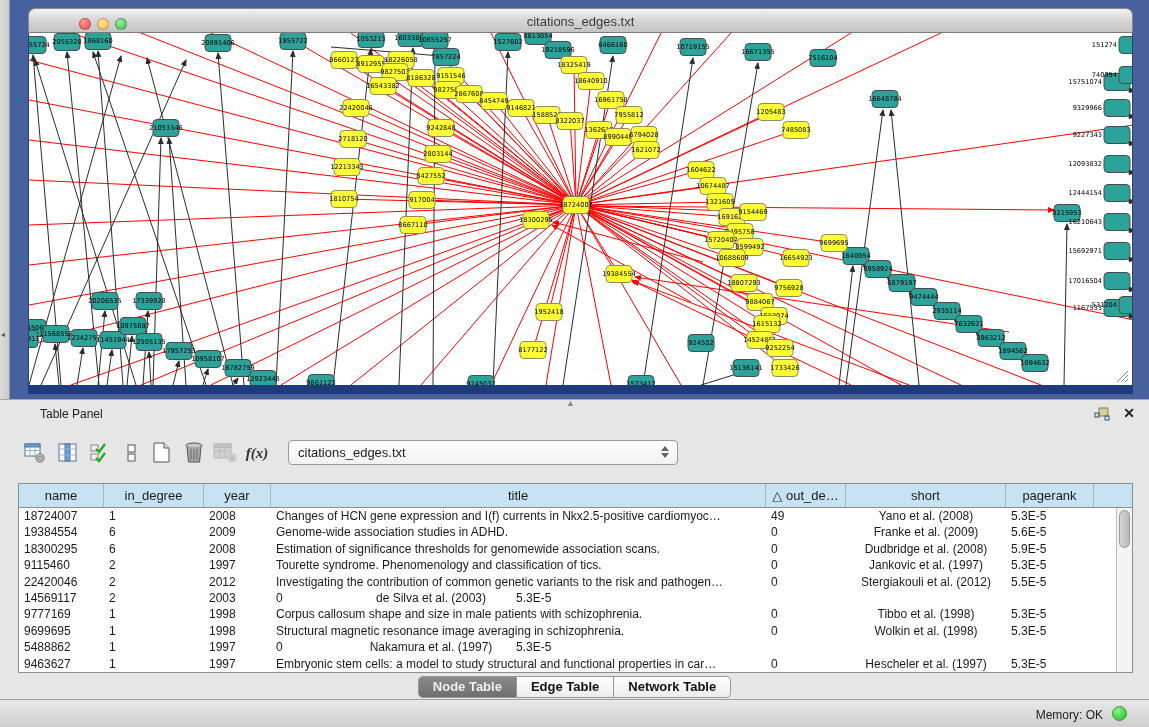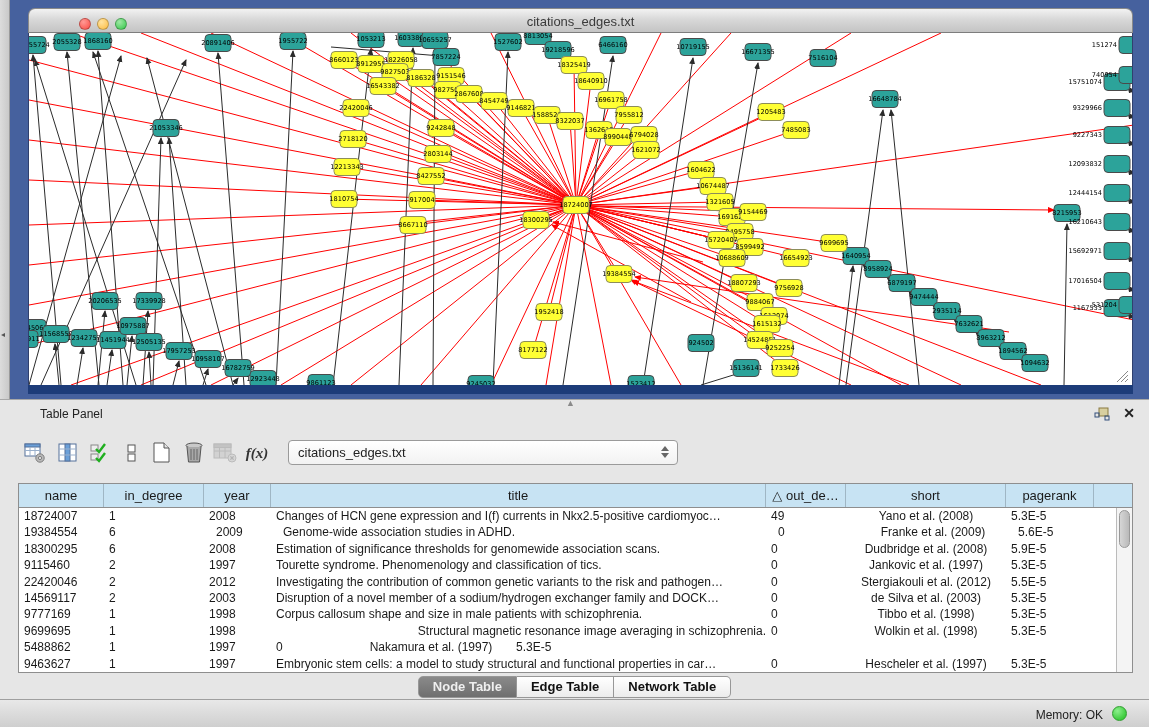--- a/index.html
+++ b/index.html
@@ -797,21 +797,21 @@
           <div class="td" style="width: 100px;">1</div>
           <div class="td" style="width: 67px;">2008</div>
           <div class="td" style="width: 495px;">Changes of HCN gene expression and I(f) currents in Nkx2.5-positive cardiomyoc…</div>
           <div class="td" style="width: 80px;">49</div>
           <div class="td center" style="width: 160px;">Yano et al. (2008)</div>
           <div class="td" style="width: 88px;">5.3E-5</div>
         </div>
         <div class="tr">
           <div class="td" style="width: 85px;">19384554</div>
           <div class="td" style="width: 100px;">6</div>
-          <div class="td" style="width: 67px; margin-left: 7px;">2009</div>
+          <div class="td" style="width: 67px;">2009</div>
           <div class="td" style="width: 495px;">Genome-wide association studies in ADHD.</div>
           <div class="td" style="width: 80px;">0</div>
           <div class="td center" style="width: 160px;">Franke et al. (2009)</div>
           <div class="td" style="width: 88px;">5.6E-5</div>
         </div>
         <div class="tr">
           <div class="td" style="width: 85px;">18300295</div>
           <div class="td" style="width: 100px;">6</div>
           <div class="td" style="width: 67px;">2008</div>
           <div class="td" style="width: 495px;">Estimation of significance thresholds for genomewide association scans.</div>
@@ -834,39 +834,38 @@
           <div class="td" style="width: 67px;">2012</div>
           <div class="td" style="width: 495px;">Investigating the contribution of common genetic variants to the risk and pathogen…</div>
           <div class="td" style="width: 80px;">0</div>
           <div class="td center" style="width: 160px;">Stergiakouli et al. (2012)</div>
           <div class="td" style="width: 88px;">5.5E-5</div>
         </div>
         <div class="tr">
           <div class="td" style="width: 85px;">14569117</div>
           <div class="td" style="width: 100px;">2</div>
           <div class="td" style="width: 67px;">2003</div>
-          <div class="td" style="width: 495px;">Disruption of a novel member of a sodium/hydrogen exchanger family and DOCK…</div>
           <div class="td" style="width: 80px;">0</div>
           <div class="td center" style="width: 160px;">de Silva et al. (2003)</div>
           <div class="td" style="width: 88px;">5.3E-5</div>
         </div>
         <div class="tr">
           <div class="td" style="width: 85px;">9777169</div>
           <div class="td" style="width: 100px;">1</div>
           <div class="td" style="width: 67px;">1998</div>
           <div class="td" style="width: 495px;">Corpus callosum shape and size in male patients with schizophrenia.</div>
           <div class="td" style="width: 80px;">0</div>
           <div class="td center" style="width: 160px;">Tibbo et al. (1998)</div>
           <div class="td" style="width: 88px;">5.3E-5</div>
         </div>
         <div class="tr">
           <div class="td" style="width: 85px;">9699695</div>
           <div class="td" style="width: 100px;">1</div>
           <div class="td" style="width: 67px;">1998</div>
-          <div class="td" style="width: 495px; text-align: right;">Structural magnetic resonance image averaging in schizophrenia.</div>
+          <div class="td" style="width: 495px;">Structural magnetic resonance image averaging in schizophrenia.</div>
           <div class="td" style="width: 80px;">0</div>
           <div class="td center" style="width: 160px;">Wolkin et al. (1998)</div>
           <div class="td" style="width: 88px;">5.3E-5</div>
         </div>
         <div class="tr">
           <div class="td" style="width: 85px;">5488862</div>
           <div class="td" style="width: 100px;">1</div>
           <div class="td" style="width: 67px;">1997</div>
           <div class="td" style="width: 80px;">0</div>
           <div class="td center" style="width: 160px;">Nakamura et al. (1997)</div>

